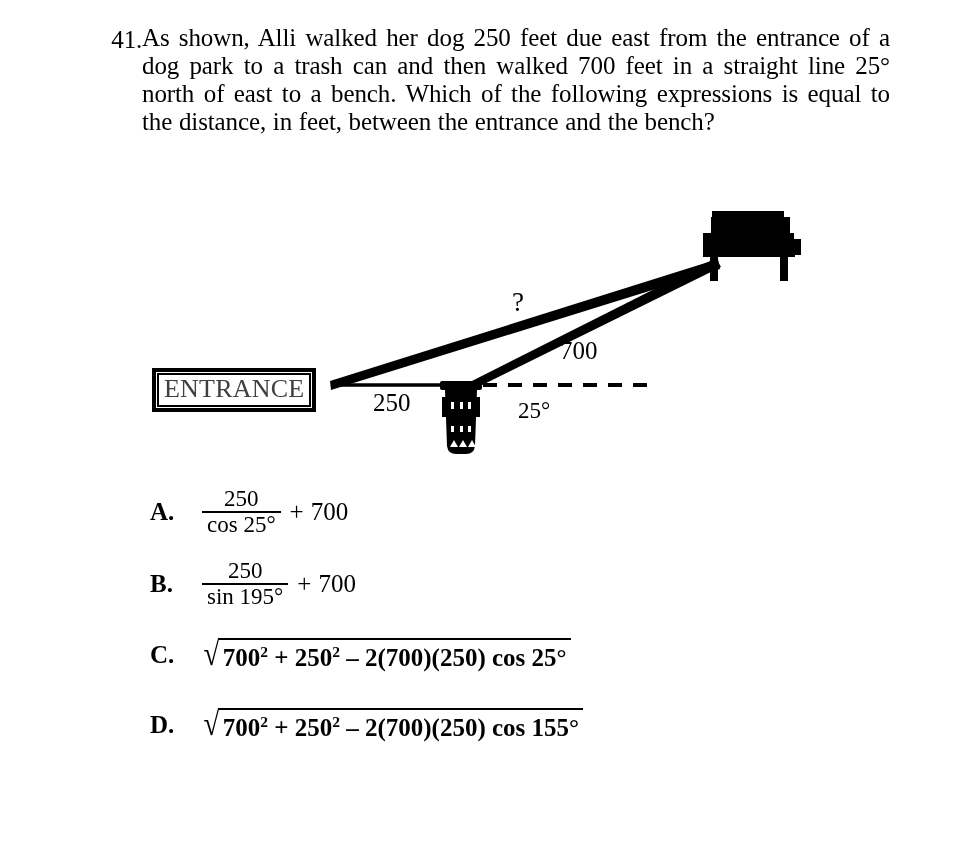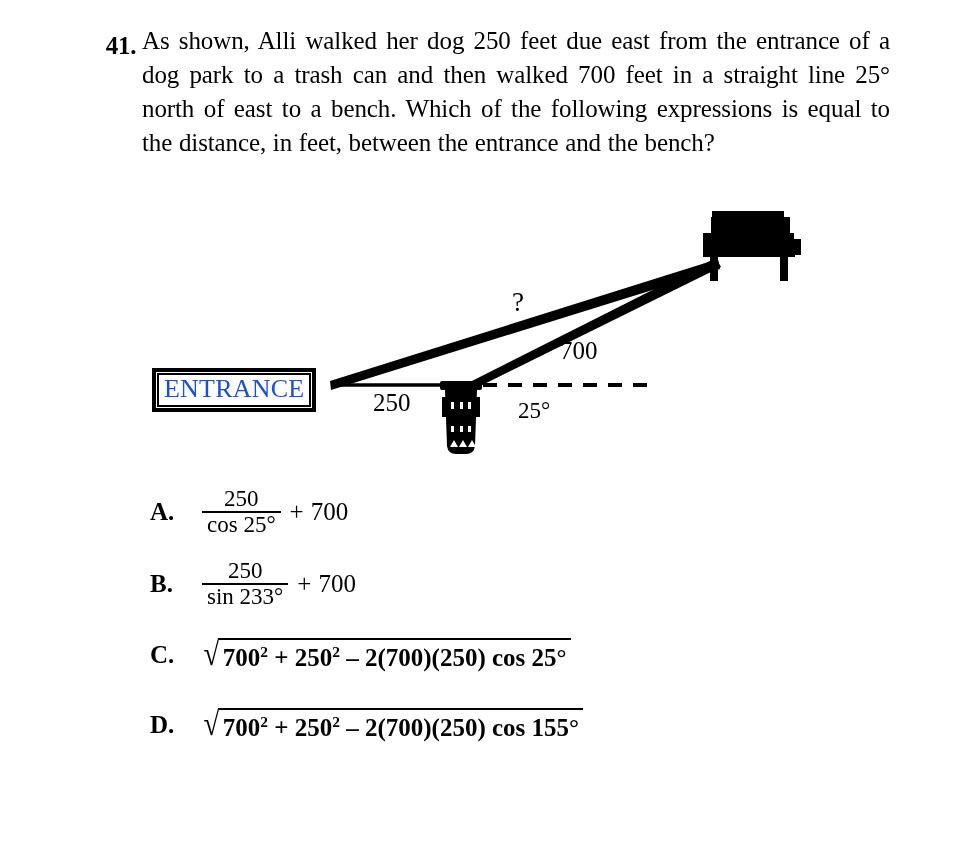--- a/index.html
+++ b/index.html
@@ -21,33 +21,32 @@
     position: absolute;
     left: 100px;
     top: 24px;
     width: 790px;
   }
   #question-row {
     display: flex;
     align-items: flex-start;
   }
   #question-number {
-    font-weight: bold;
+    font-weight: normal;
     font-size: 25px;
     line-height: 31px;
     width: 42px;
     flex: 0 0 42px;
-    text-align: center;
+    text-align: right;
     letter-spacing: -0.2px;
-    margin-top: 6px;
   }
   #question-text {
     flex: 1 1 auto;
     font-size: 25px;
-    line-height: 34px;
+    line-height: 28px;
     text-align: justify;
     text-align-last: left;
     letter-spacing: -0.1px;
     word-spacing: 0.5px;
   }
 
   
   #figure {
     position: absolute;
     left: 140px;
@@ -84,21 +83,21 @@
     border: 2px solid #000;
     padding: 1px 5px 3px 5px;
     background: #fff;
   }
   #entrance-label {
     font-family: "Liberation Serif", "DejaVu Serif", serif;
     font-size: 26px;
     line-height: 26px;
     letter-spacing: 0.2px;
     white-space: nowrap;
-    color: #1d4ed8;
+    color: #404040;
   }
 
   
   #choices {
     position: absolute;
     left: 150px;
     top: 487px;
     width: 760px;
   }
   .choice {
@@ -244,21 +243,21 @@
       <span class="plus">+</span>
       <span>700</span>
     </span>
   </div>
 
   <div class="choice">
     <span class="choice-letter">B.</span>
     <span class="choice-expr">
       <span class="frac">
         <span class="num">250</span>
-        <span class="den">sin 233°</span>
+        <span class="den">sin 195°</span>
       </span>
       <span class="plus">+</span>
       <span>700</span>
     </span>
   </div>
 
   <div class="choice">
     <span class="choice-letter">C.</span>
     <span class="choice-expr">
       <span class="radical">

